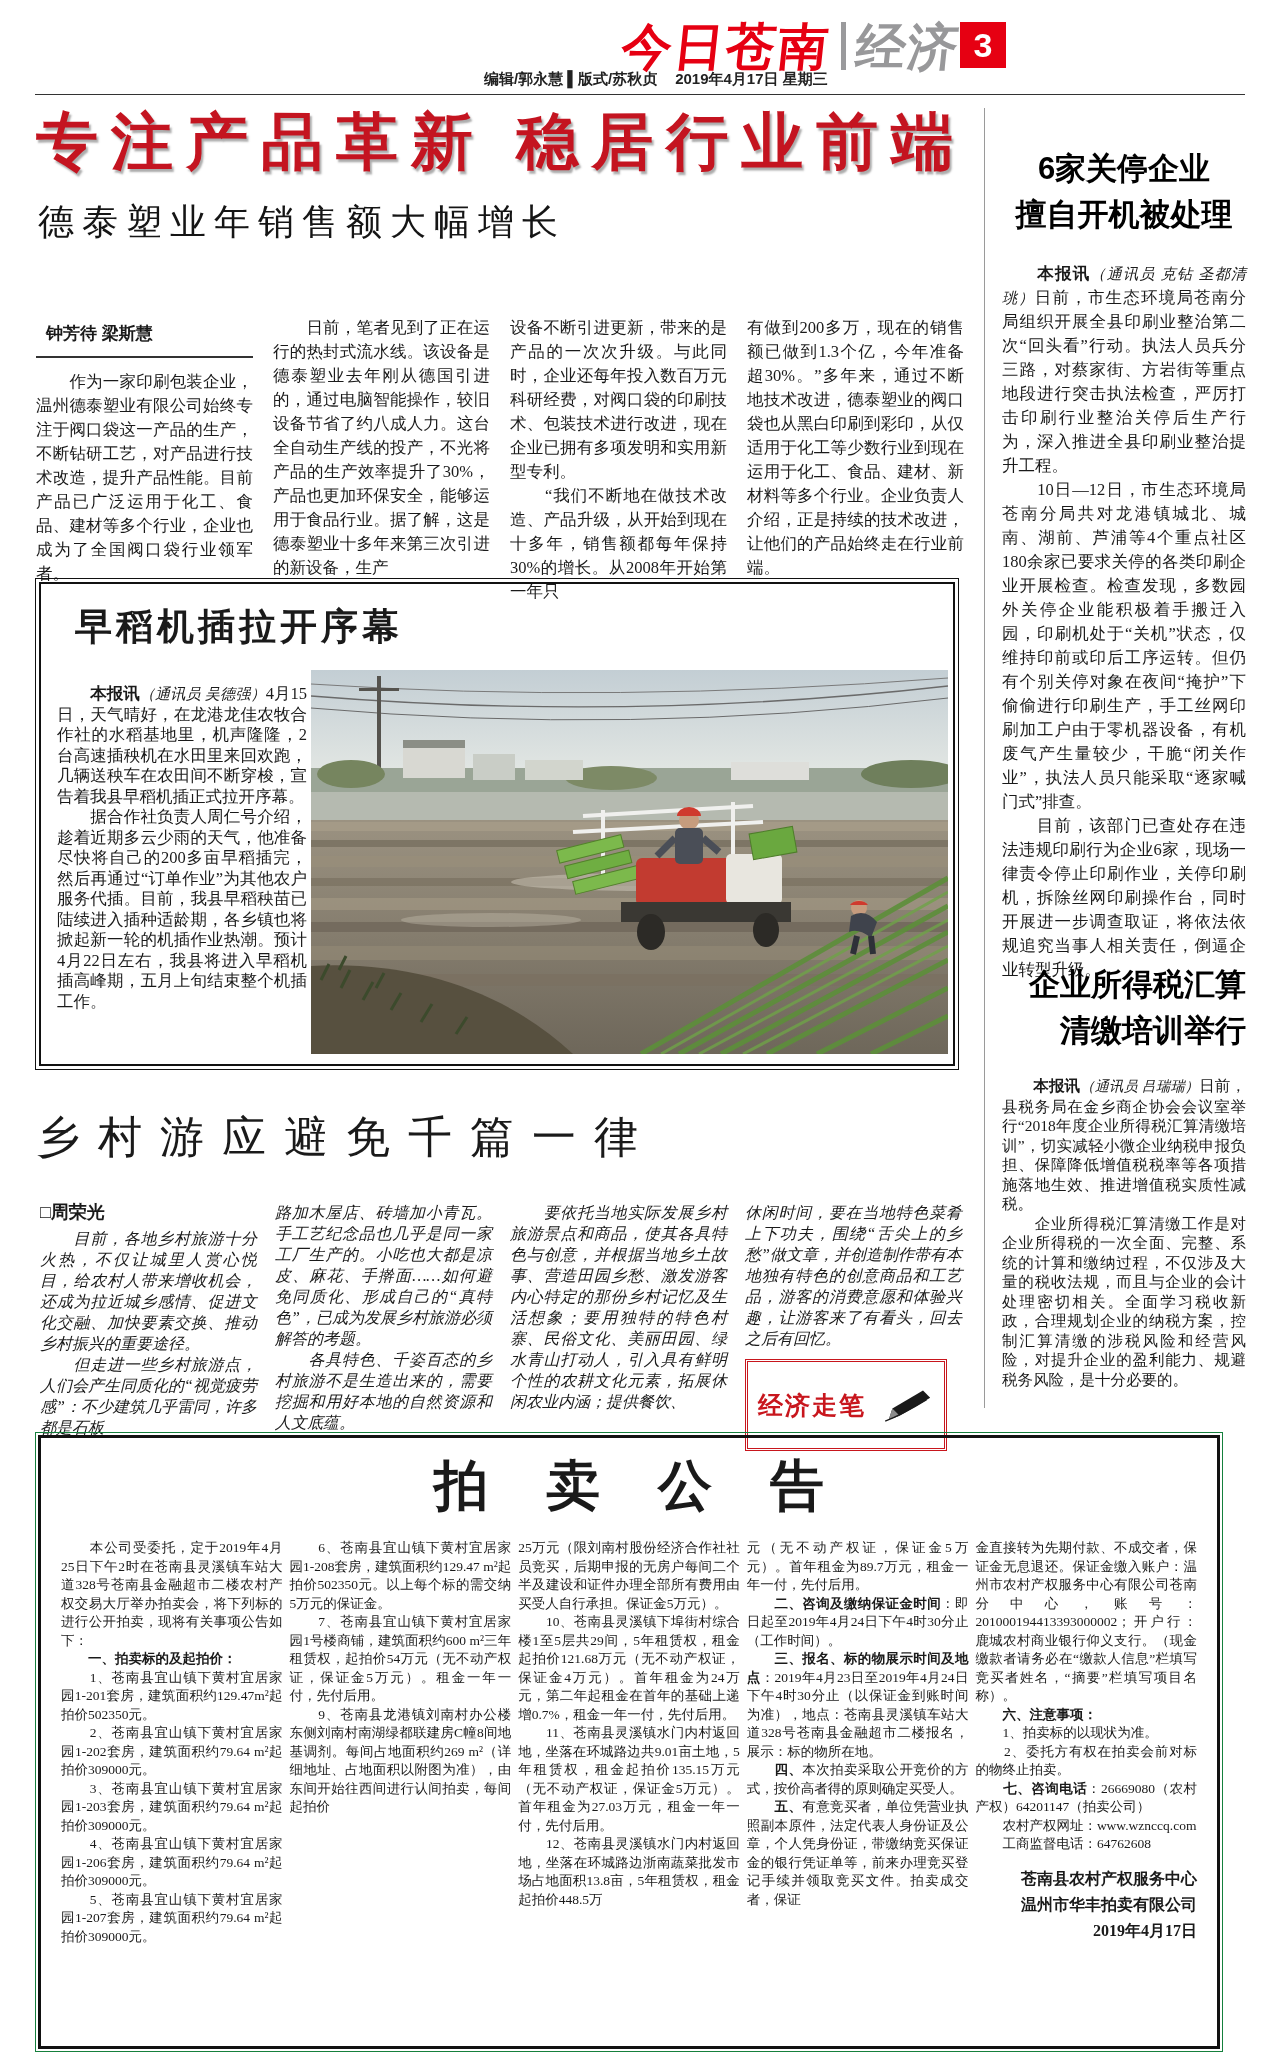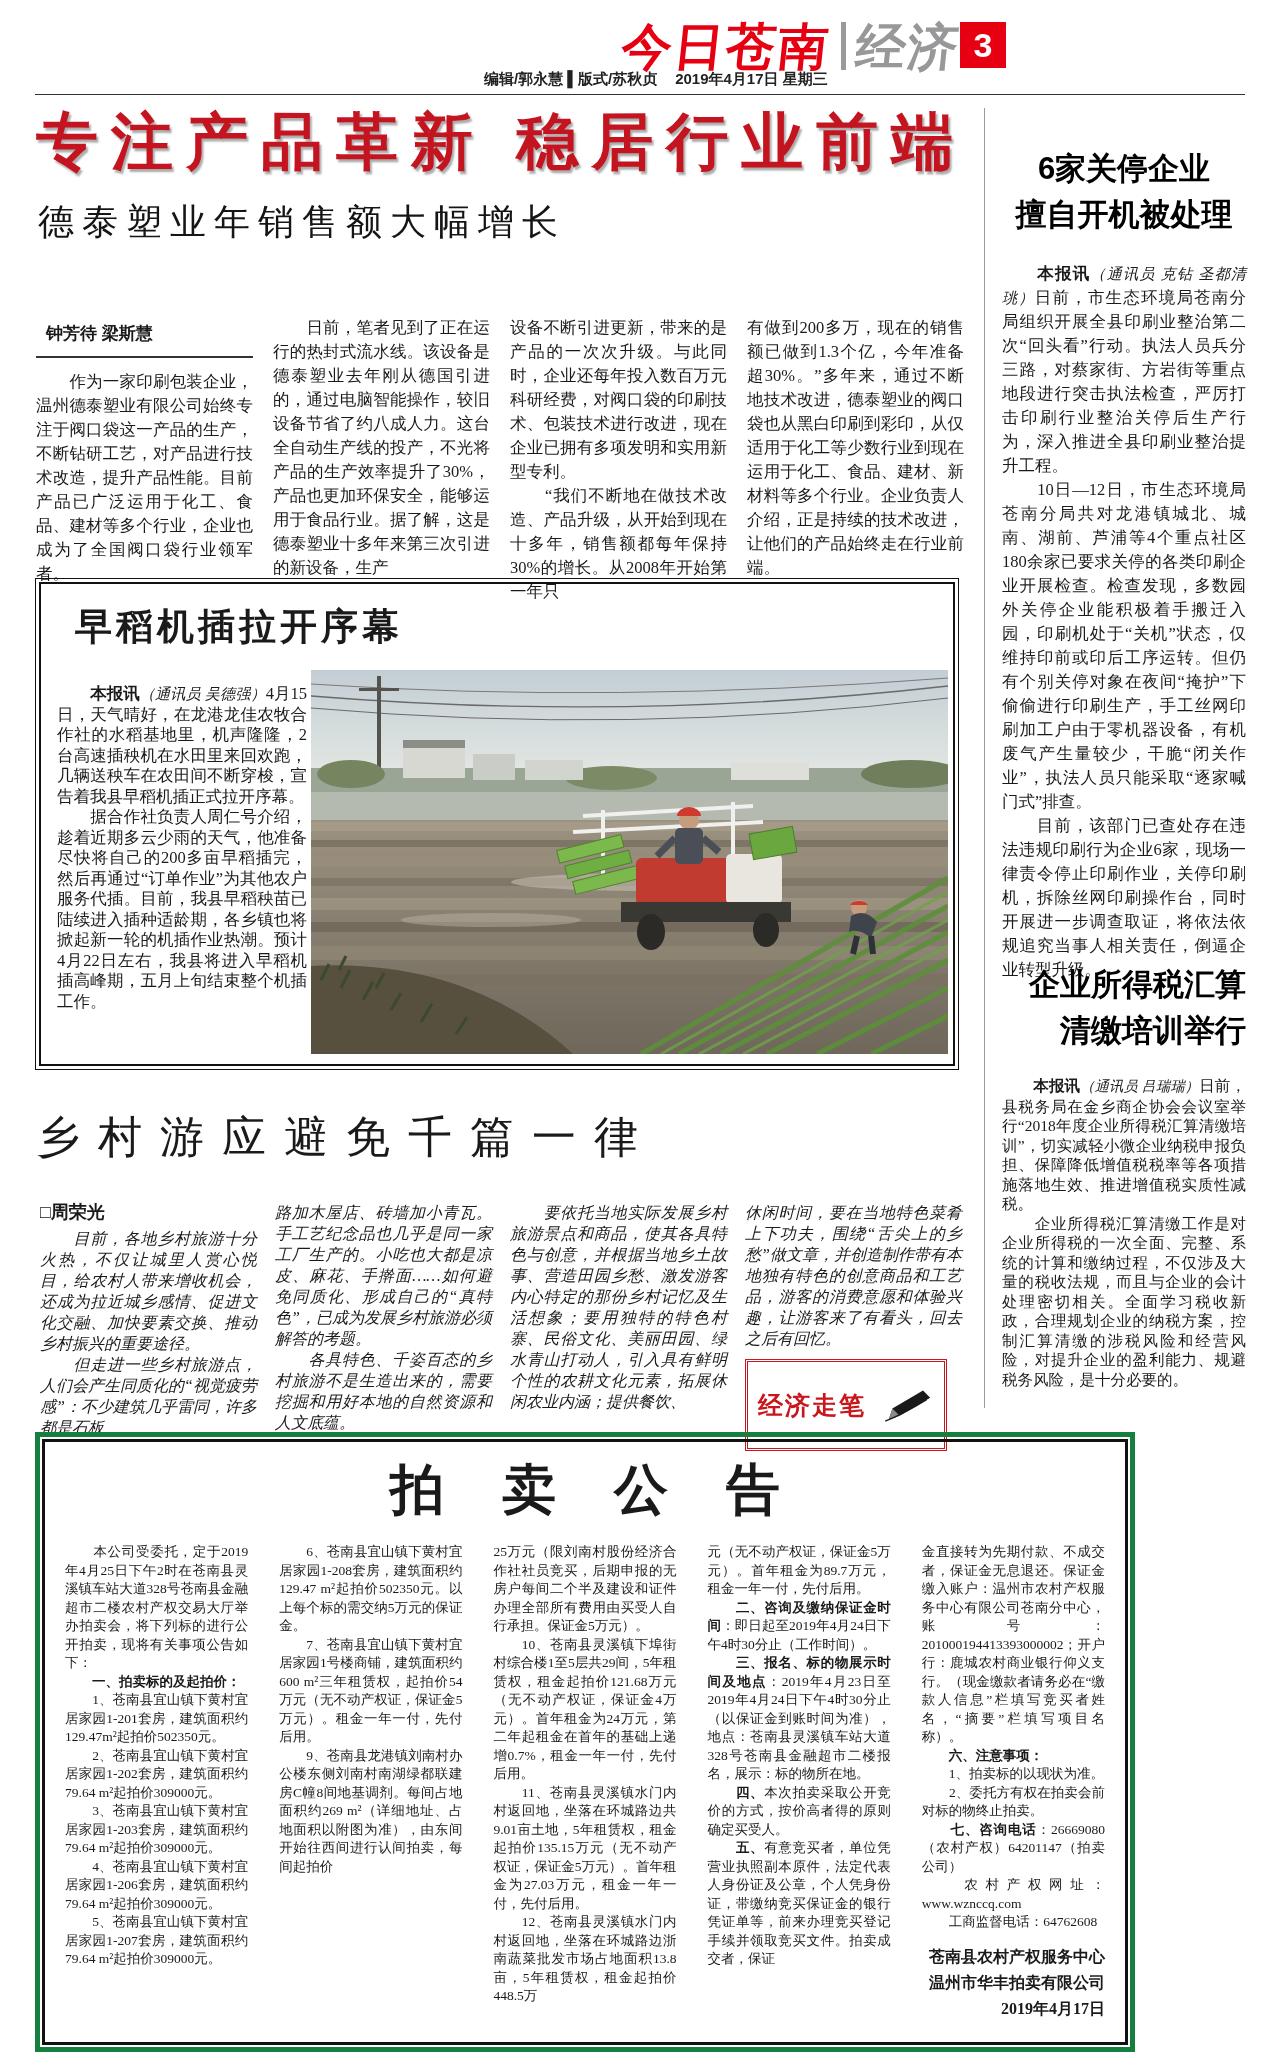--- a/index.html
+++ b/index.html
@@ -54,25 +54,25 @@
            font-family:"Liberation Sans","DejaVu Sans",sans-serif;}
   .essay-cols{left:40px;top:1202px;width:922px;display:flex;gap:18px;}
   .essay-col{flex:1;font-size:16px;line-height:21px;}
   .essay-col .para{font-style:italic;}
   .essay-author{font-family:"Liberation Sans","DejaVu Sans",sans-serif;font-weight:bold;font-size:18px;margin-bottom:5px;}
   .badge-box{margin-top:10px;width:176px;height:70px;border:3px double #c8161d;
              display:flex;align-items:center;justify-content:space-between;padding:8px 10px;}
   .badge-label{color:#c8161d;font-weight:bold;font-size:25px;letter-spacing:2px;font-style:normal;}
 
   
-  .auction-box{left:35px;top:1432px;width:1100px;height:620px;border:5px solid #15803d;padding:2px;box-sizing:border-box;}
+  .auction-box{left:35px;top:1432px;width:1188px;height:620px;border:1px solid #15803d;padding:2px;box-sizing:border-box;}
   .auction-inner{width:100%;height:100%;border:3px solid #111;box-sizing:border-box;overflow:hidden;}
   .auction-title{text-align:center;font-size:54px;font-weight:900;letter-spacing:58px;text-indent:58px;
                  margin-top:12px;font-family:"Liberation Sans","DejaVu Sans",sans-serif;}
-  .auction-cols{display:flex;gap:31px;padding:16px 20px 0 20px;}
+  .auction-cols{display:flex;gap:7px;padding:16px 20px 0 20px;}
   .auction-col{flex:1;font-size:13.5px;line-height:18.5px;}
   .sig-block{margin-top:12px;text-align:right;font-weight:bold;font-size:16px;line-height:26px;
              font-family:Liberation Serif, serif;}
 </style>
 </head>
 <body>
 
 <div class="page">
 
   <div class="abs brand sans">今日苍南</div>

